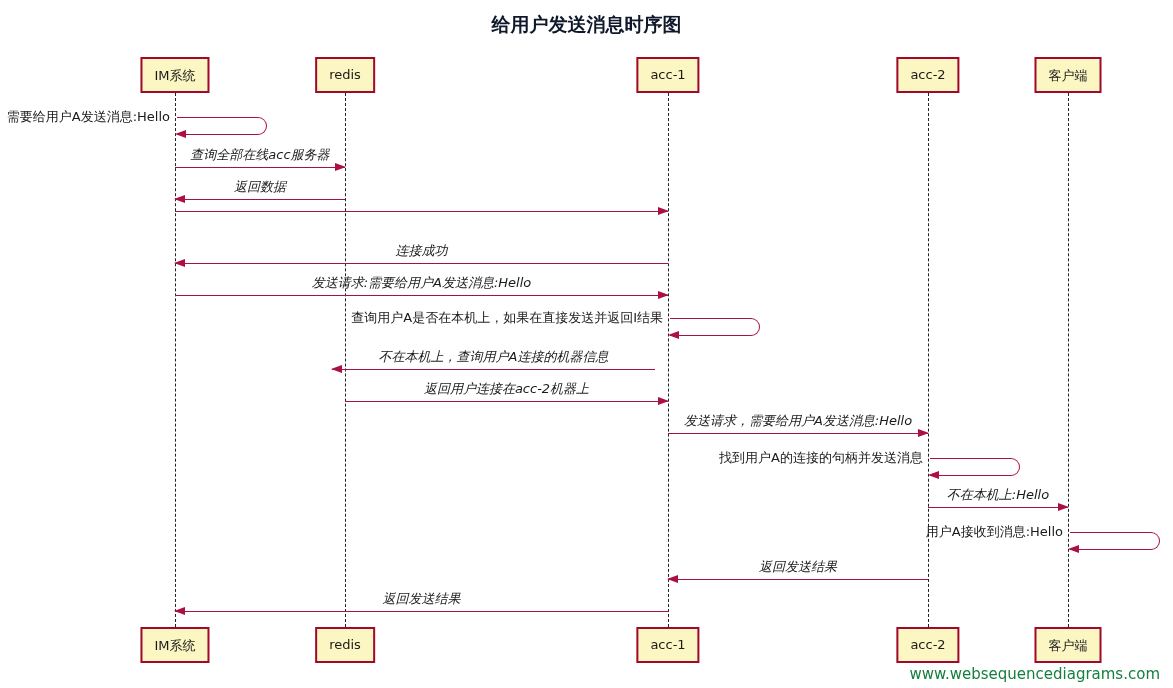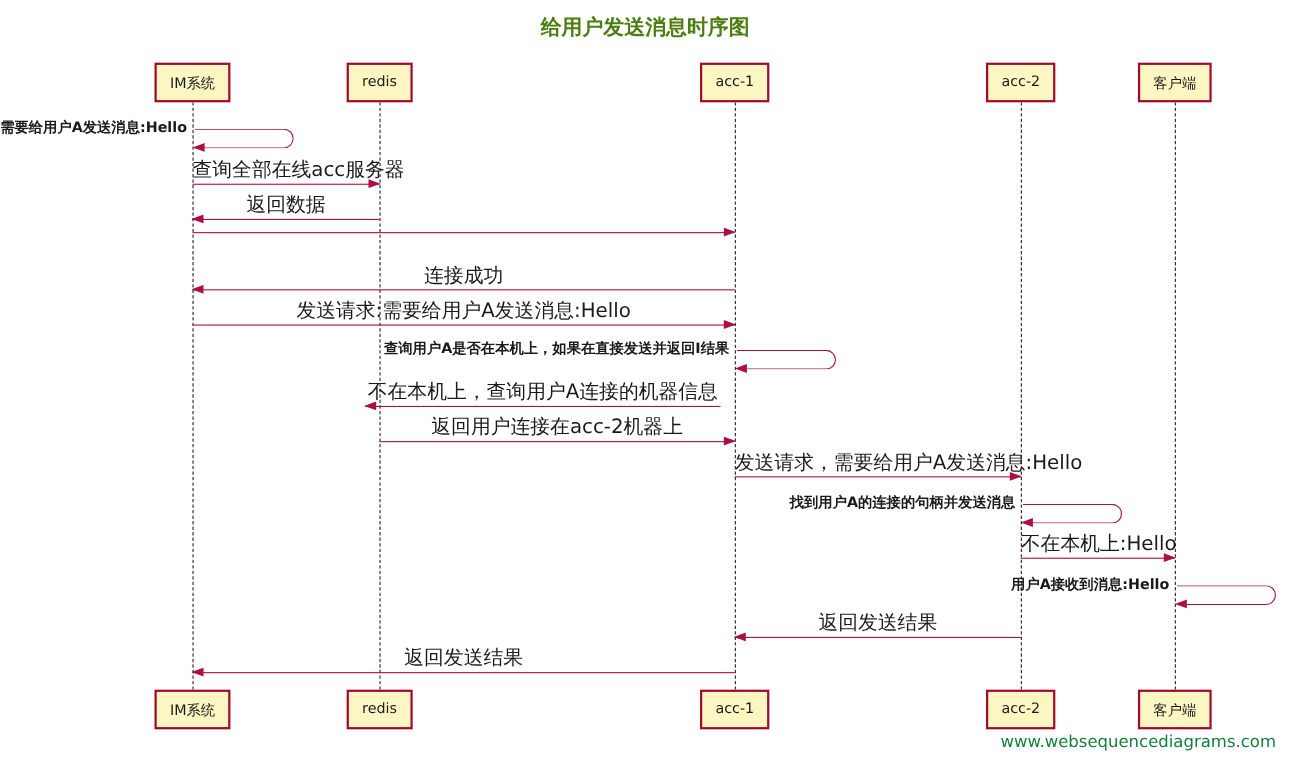--- a/index.html
+++ b/index.html
@@ -8,44 +8,44 @@
     --actor-fill:#FBF6C2;
     --ink:#1a1a1a;
   }
   html,body{margin:0;padding:0;background:#fff;}
   #stage{
     position:relative;width:1173px;height:688px;background:#fff;overflow:hidden;
     font-family:"DejaVu Sans","Liberation Sans",sans-serif;color:var(--ink);
   }
   .title{
     position:absolute;left:0;top:12px;width:1173px;text-align:center;
-    font-size:19px;font-weight:bold;color:#4d7c0f;
+    font-size:19px;font-weight:bold;color:#0f172a;
   }
   .lifeline{position:absolute;width:0;border-left:1px dashed #222;top:93px;height:534px;}
   .actor{
     position:absolute;transform:translateX(-50%);
     background:var(--actor-fill);border:2px solid var(--actor-border);
     padding:8px 12px;font-size:13px;white-space:nowrap;box-sizing:border-box;height:36px;
   }
   .actor span{}
-  .msg{position:absolute;font-size:18px;}
+  .msg{position:absolute;font-size:13px;font-style:italic;}
   .msg-label{height:16px;line-height:16px;text-align:center;white-space:nowrap;margin-bottom:4px;}
   .msg-line{position:relative;height:0;border-top:1.5px solid var(--arrow);}
   .ah{position:absolute;width:0;height:0;border-top:4.5px solid transparent;border-bottom:4.5px solid transparent;top:-5.25px;}
   .ah-right{right:-1px;border-left:11px solid var(--arrow);}
   .ah-left{left:-1px;border-right:11px solid var(--arrow);}
   .selfmsg{position:absolute;width:90px;height:19px;}
   .loop{
     box-sizing:border-box;width:90px;height:18px;
     border:1.5px solid var(--arrow);border-left:none;border-radius:0 9px 9px 0;
   }
   .loop-ah{position:absolute;left:-2px;top:12.75px;width:0;height:0;
     border-top:4.5px solid transparent;border-bottom:4.5px solid transparent;
     border-right:11px solid var(--arrow);}
-  .self-label{position:absolute;height:16px;line-height:16px;font-size:13px;white-space:nowrap;text-align:right;font-weight:bold;}
+  .self-label{position:absolute;height:16px;line-height:16px;font-size:13px;white-space:nowrap;text-align:right;}
   .watermark{position:absolute;right:13px;top:665px;font-size:15px;color:#15803d;}
 </style>
 </head>
 <body>
 
 <div id="stage">
 
   <div class="title">给用户发送消息时序图</div>
 
   <div class="lifeline" style="left:174.5px"></div>

